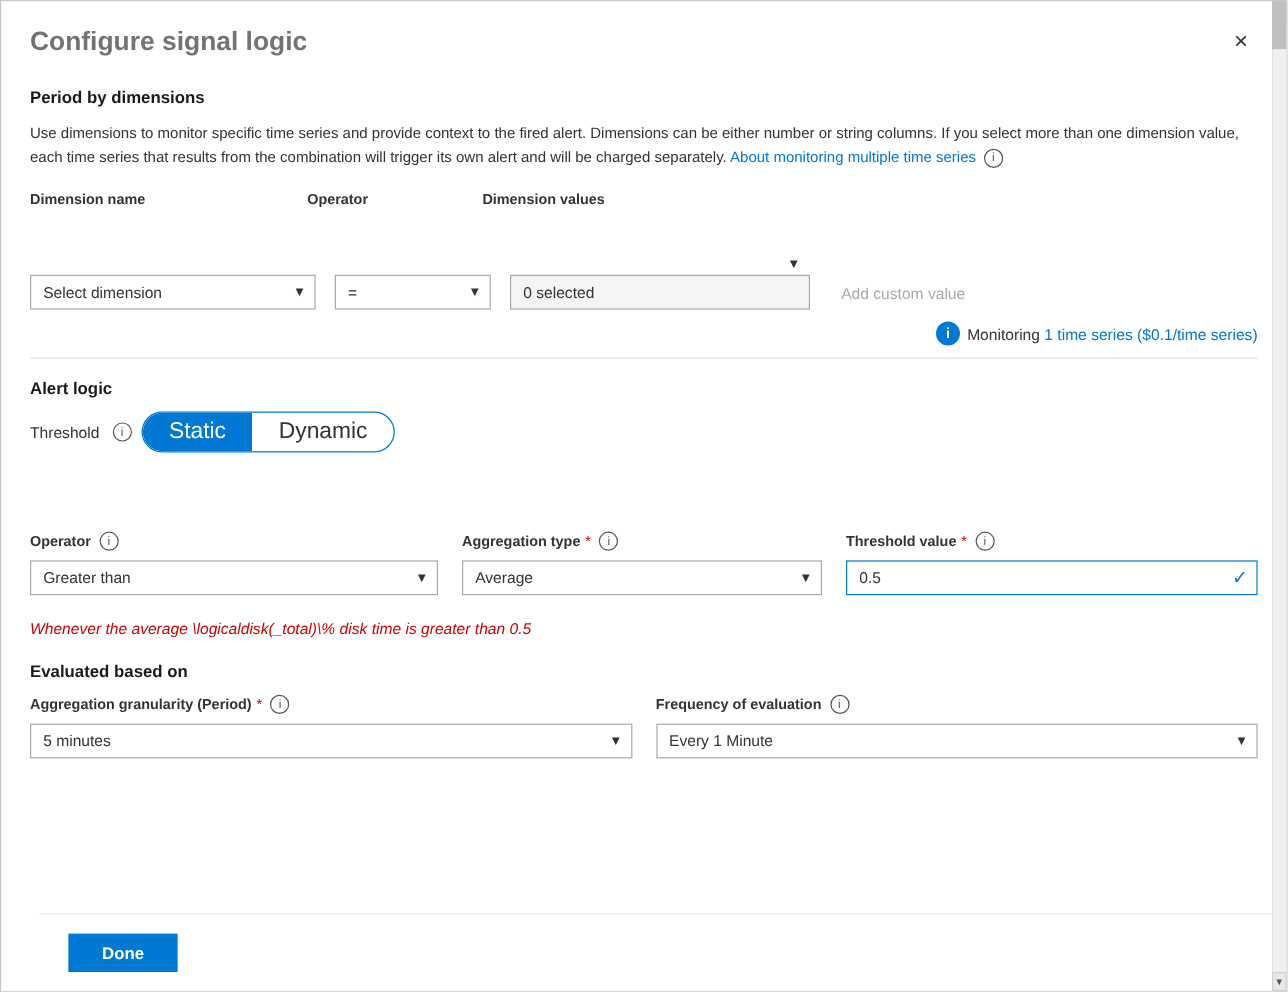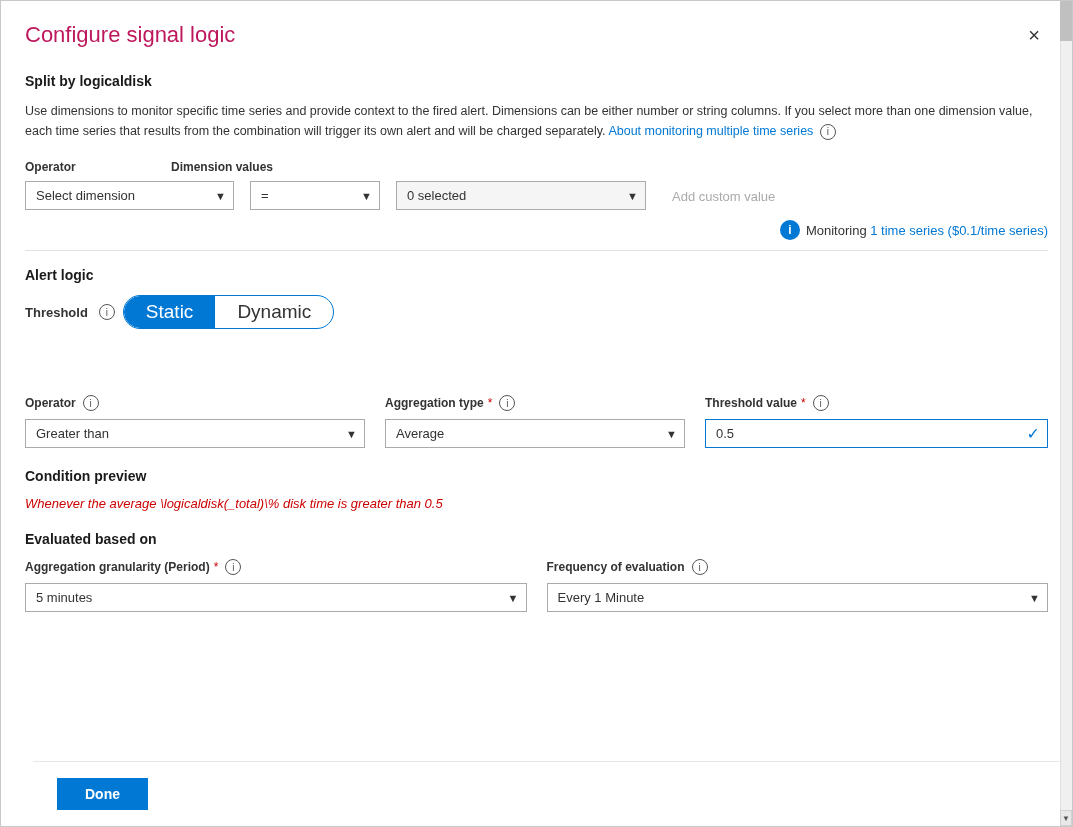--- a/index.html
+++ b/index.html
@@ -23,22 +23,22 @@
     }
     .dialog-header {
       display: flex;
       justify-content: space-between;
       align-items: center;
       padding: 20px 24px 16px 24px;
       border-bottom: none;
     }
     .dialog-title {
       font-size: 22px;
-      font-weight: 400;
-      color: #be185d;
+      font-weight: 700;
+      color: #737373;
     }
     .close-btn {
       background: none;
       border: none;
       cursor: pointer;
       font-size: 20px;
       color: #333;
       padding: 4px 8px;
       line-height: 1;
     }
@@ -144,23 +144,23 @@
       -webkit-appearance: none;
       min-width: 0;
     }
     .select-chevron {
       position: absolute;
       right: 8px;
       pointer-events: none;
       font-size: 11px;
       color: #333;
     }
-    .dim-name-select { width: 209px; }
+    .dim-name-select { width: 238px; }
     .dim-operator-select { width: 130px; }
-    .dim-values-select { width: 250px; background: #f5f5f5; }
+    .dim-values-select { width: 250px; background: #f5f5f5; margin-top: 48px; }
     .add-custom-btn {
       background: none;
       border: none;
       color: #aaa;
       font-size: 13px;
       cursor: pointer;
       padding: 6px 10px;
       white-space: nowrap;
     }
     .monitoring-info {
@@ -197,21 +197,21 @@
     .alert-logic-section { margin-top: 16px; }
     .threshold-row {
       display: flex;
       align-items: center;
       gap: 8px;
       margin-top: 6px;
       margin-bottom: 18px;
     }
     .threshold-label {
       font-size: 13px;
-      font-weight: 700;
+      font-weight: 400;
       color: #333;
     }
     .toggle-group {
       display: flex;
       border: 1px solid #0078d4;
       border-radius: 20px;
       overflow: hidden;
     }
     .toggle-option {
       padding: 5px 22px;
@@ -324,29 +324,32 @@
   </div>
 
   <div class="dialog-header">
     <h1 class="dialog-title">Configure signal logic</h1>
     <button class="close-btn">×</button>
   </div>
 
   <div class="content">
 
     <div>
-      <div class="section-title">Split by logicaldisk</div>
+      <div class="section-title">Period by dimensions</div>
 
       <p class="info-text">
         <span>Use dimensions to monitor specific time series and provide context to the fired alert. Dimensions can be either number or string columns. If you select more than one dimension value, each time series that results from the combination will trigger its own alert and will be charged separately.</span>
         <a class="info-link">About monitoring multiple time series</a>
         <span class="info-icon-inline">i</span>
       </p>
 
       <div class="dimension-row" style="align-items:flex-end; margin-top:16px;">
+        <div style="width:215px;">
+          <span class="field-label">Dimension name</span>
+        </div>
         <div style="width:130px;">
           <span class="field-label">Operator</span>
         </div>
         <div style="width:250px;">
           <span class="field-label">Dimension values</span>
         </div>
       </div>
 
       <div class="dimension-row" style="margin-top:6px;">
         <div class="select-wrapper">
@@ -426,21 +429,20 @@
           </div>
           <div class="input-with-check">
             <input type="text" class="threshold-input" value="0.5" style="">
             <span class="check-icon">✓</span>
           </div>
         </div>
       </div>
     </div>
 
     <div class="condition-preview-section">
-      <div class="section-title">Condition preview</div>
       <p class="condition-preview-text">Whenever the average \logicaldisk(_total)\% disk time is greater than 0.5</p>
     </div>
 
     <div class="evaluated-section">
       <div class="section-title">Evaluated based on</div>
 
       <div class="eval-fields-row">
 
         <div class="eval-left field-group">
           <div class="field-label-with-info">

